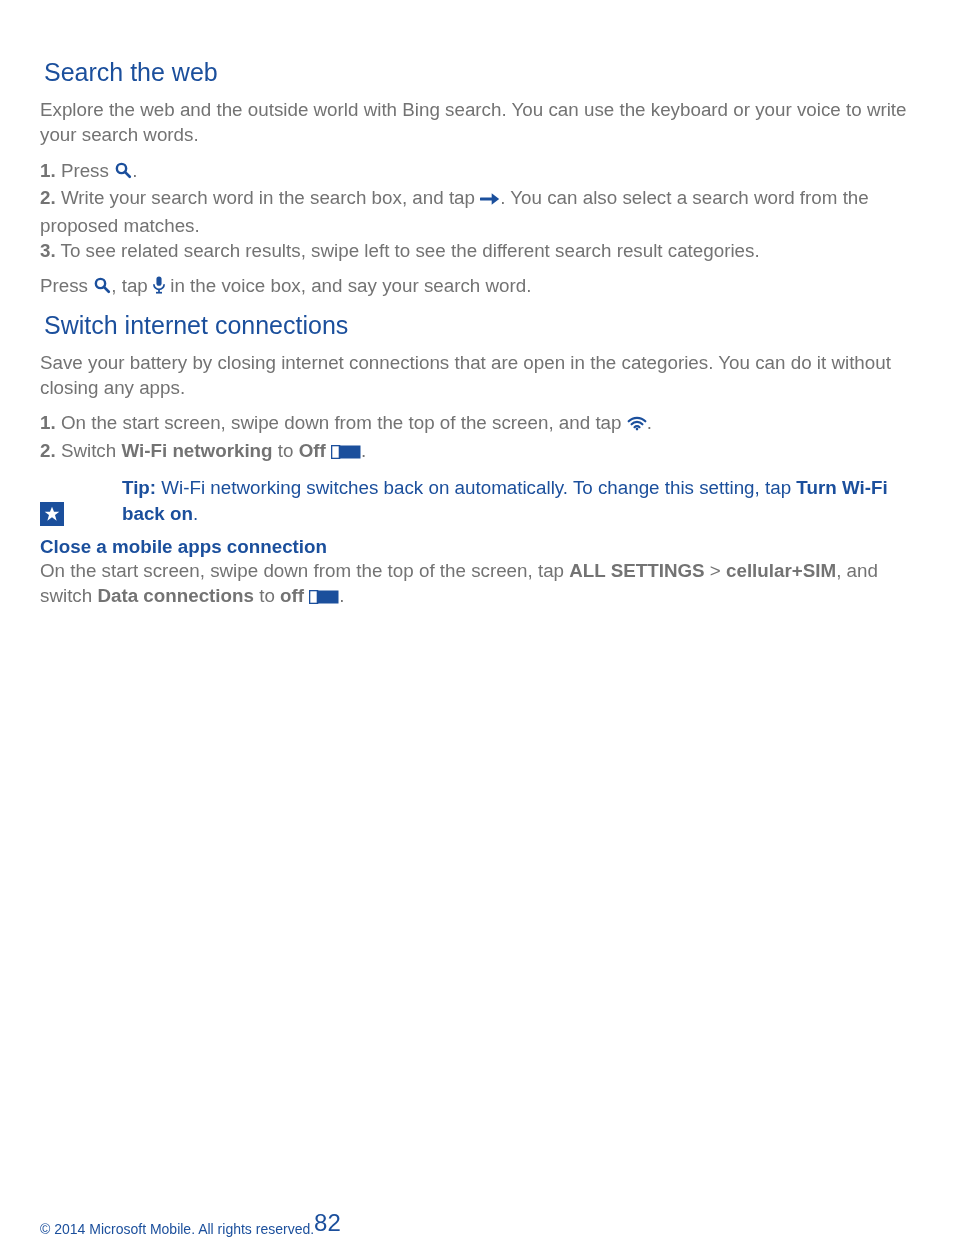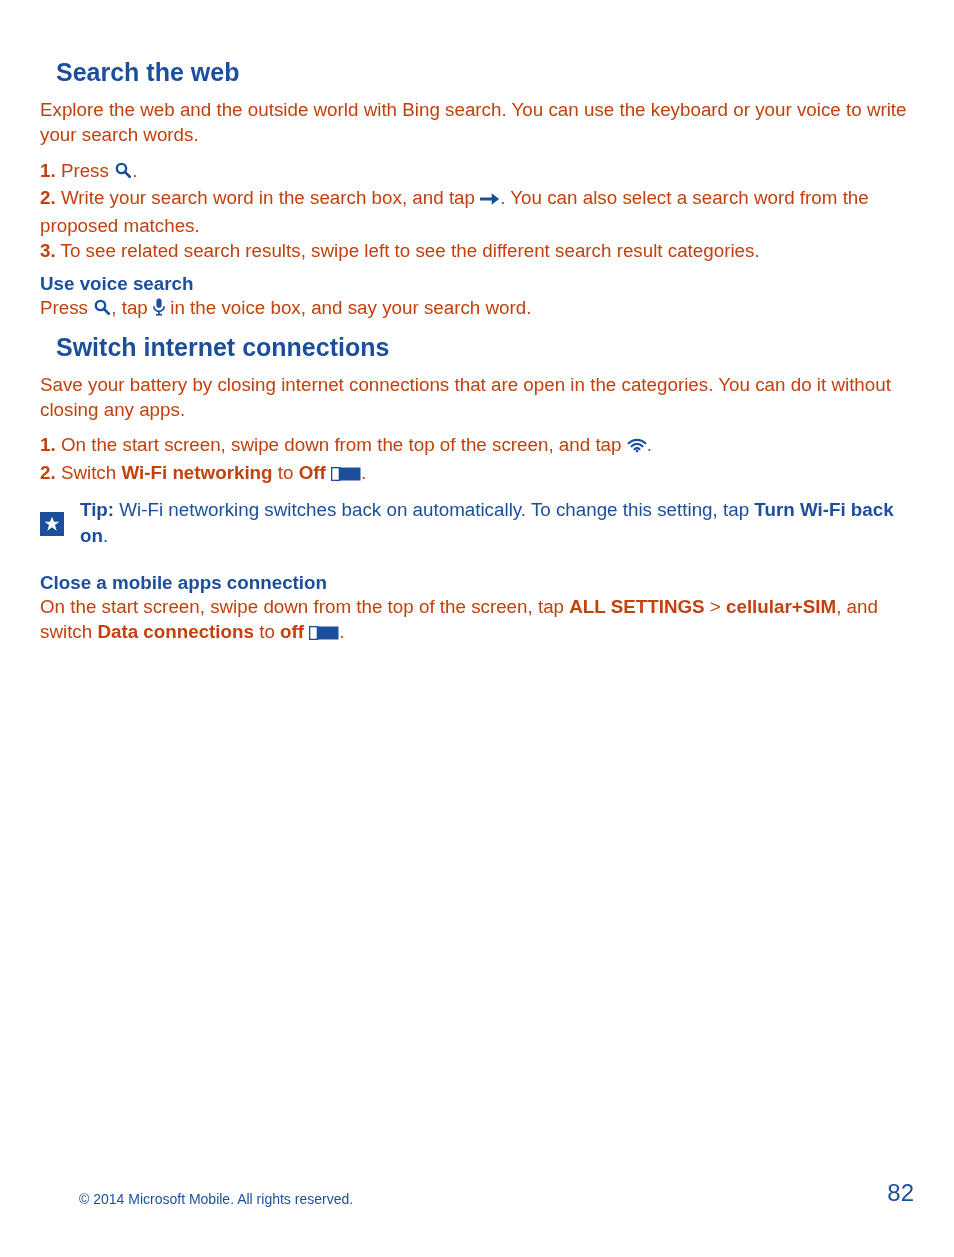--- a/index.html
+++ b/index.html
@@ -11,51 +11,52 @@
     width: 954px;
     height: 1257px;
     position: relative;
     box-sizing: border-box;
   }
   .page {
     padding: 58px 40px 0 40px;
   }
   h2.section-heading {
     font-size: 25px;
-    font-weight: 700;
-    margin: 0 0 10px 16px;
+    font-weight: 400;
+    margin: 0 0 10px 4px;
     color: #1b4f9c;
   }
   h2.section-heading + p.intro,
   h2.section-heading + p {
     margin-top: 10px;
   }
   p {
     font-size: 18.8px;
     line-height: 1.35;
     margin: 0 0 10px 0;
-    color: #c2410c;
+    color: #737373;
   }
   .bold {
     font-weight: 700;
   }
   .subheading {
     font-size: 18.8px;
     font-weight: 700;
     margin: 10px 0 0 0;
     color: #1b4f9c;
   }
   .icon {
     display: inline-block;
     vertical-align: -2px;
   }
   .tip-row {
     display: flex;
-    align-items: center;
-    margin: 6px 0 24px 0;
+    align-items: flex-end;
+    margin: 6px 0 10px 0;
+    gap: 42px;
   }
   .tip-badge {
     flex: 0 0 auto;
     width: 24px;
     height: 24px;
     background: #1b4f9c;
     color: #fff;
     display: flex;
     align-items: center;
     justify-content: center;
@@ -68,25 +69,24 @@
     line-height: 1.35;
     color: #1b4f9c;
   }
   .section-gap {
     margin-top: 28px;
   }
   .footer {
     position: absolute;
     left: 40px;
     right: 40px;
-    bottom: 50px;
+    bottom: 20px;
     display: flex;
-    justify-content: space-between;
+    justify-content: flex-start;
     align-items: flex-end;
-    margin-left: 39px;
   }
   .footer-copy {
     font-size: 14px;
     color: #1b4f9c;
   }
   .footer-page {
     font-size: 24px;
     font-weight: 400;
     color: #1b4f9c;
   }
@@ -105,21 +105,20 @@
           <circle cx="10" cy="10" r="6.2" fill="none" stroke="#1b4f9c" stroke-width="3.2"></circle>
           <line x1="14.5" y1="14.5" x2="21" y2="21" stroke="#1b4f9c" stroke-width="3.6" stroke-linecap="round"></line>
         </svg></span><span>.</span><br>
     <span class="bold">2.</span><span> Write your search word in the search box, and tap </span><span class="icon"><svg width="20" height="14" viewBox="0 0 24 16">
           <line x1="1" y1="8" x2="17" y2="8" stroke="#1b4f9c" stroke-width="3.5" stroke-linecap="round"></line>
           <polygon points="14,1 23,8 14,15" fill="#1b4f9c"></polygon>
         </svg></span><span>. You can also select a search word from the proposed matches.</span><br>
     <span class="bold">3.</span><span> To see related search results, swipe left to see the different search result categories.</span>
   </p>
 
-  <div class="subheading">Use voice search</div>
   <p>
     <span>Press </span><span class="icon"><svg width="18" height="18" viewBox="0 0 24 24">
           <circle cx="10" cy="10" r="6.2" fill="none" stroke="#1b4f9c" stroke-width="3.2"></circle>
           <line x1="14.5" y1="14.5" x2="21" y2="21" stroke="#1b4f9c" stroke-width="3.6" stroke-linecap="round"></line>
         </svg></span><span>, tap </span><span class="icon"><svg width="12" height="18" viewBox="0 0 14 20">
           <rect x="4" y="0" width="6" height="11" rx="3" fill="#1b4f9c"></rect>
           <path d="M1 9 a6 6 0 0 0 12 0" fill="none" stroke="#1b4f9c" stroke-width="2"></path>
           <line x1="7" y1="15" x2="7" y2="19" stroke="#1b4f9c" stroke-width="2"></line>
           <line x1="3.5" y1="19" x2="10.5" y2="19" stroke="#1b4f9c" stroke-width="2"></line>
         </svg></span><span> in the voice box, and say your search word.</span>

